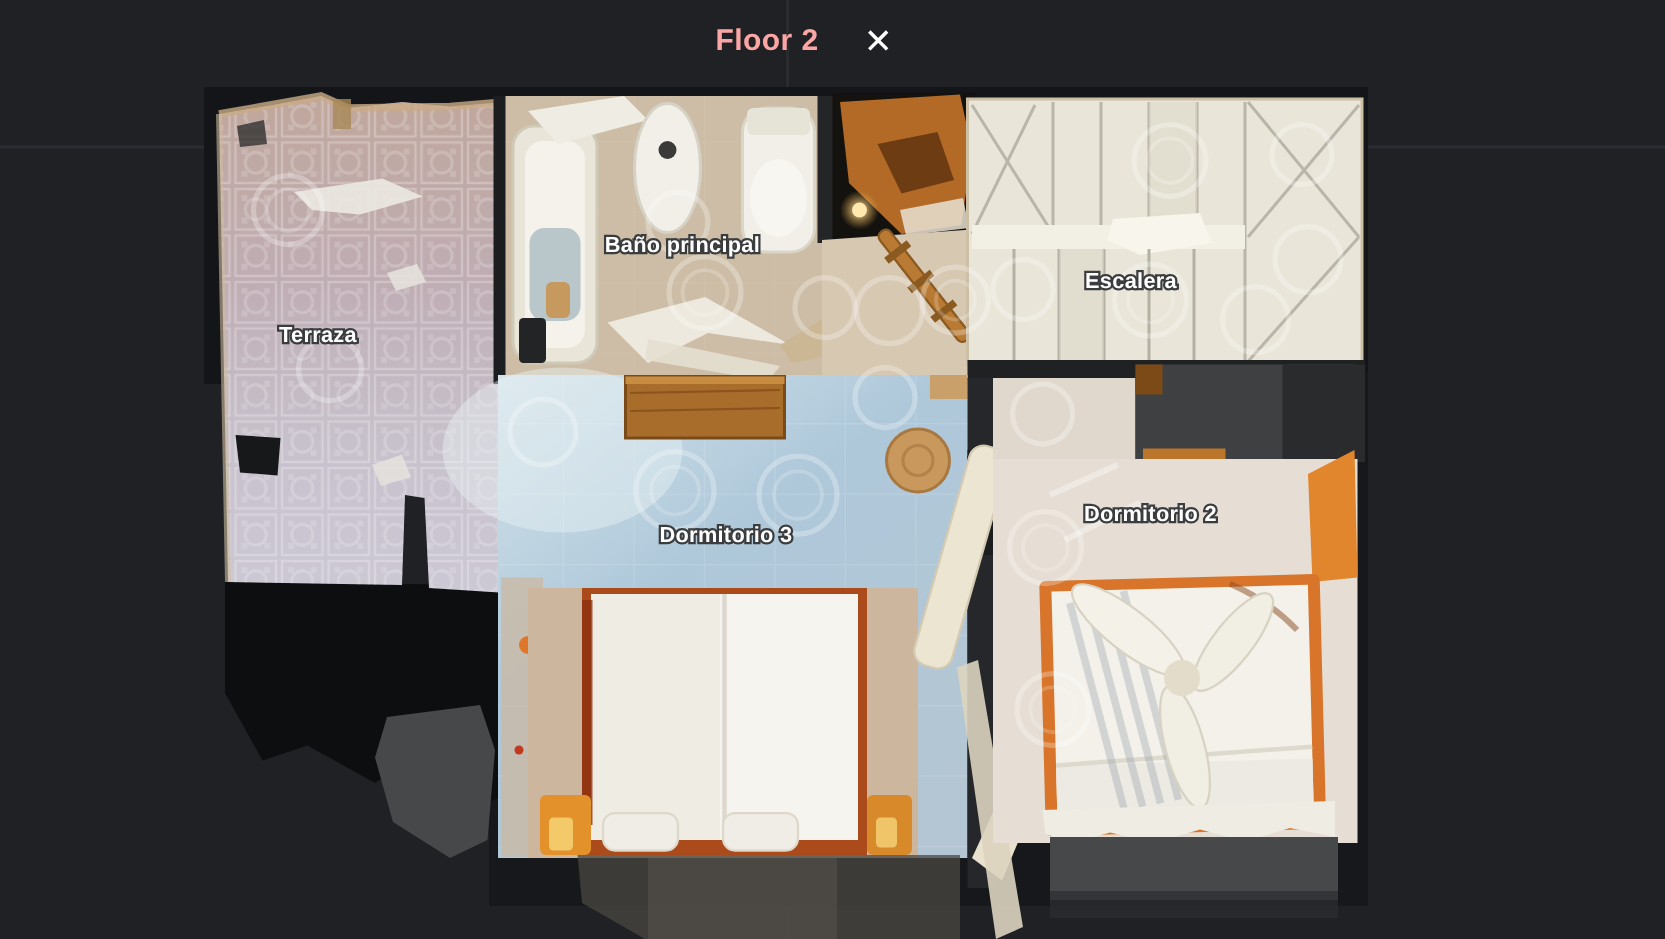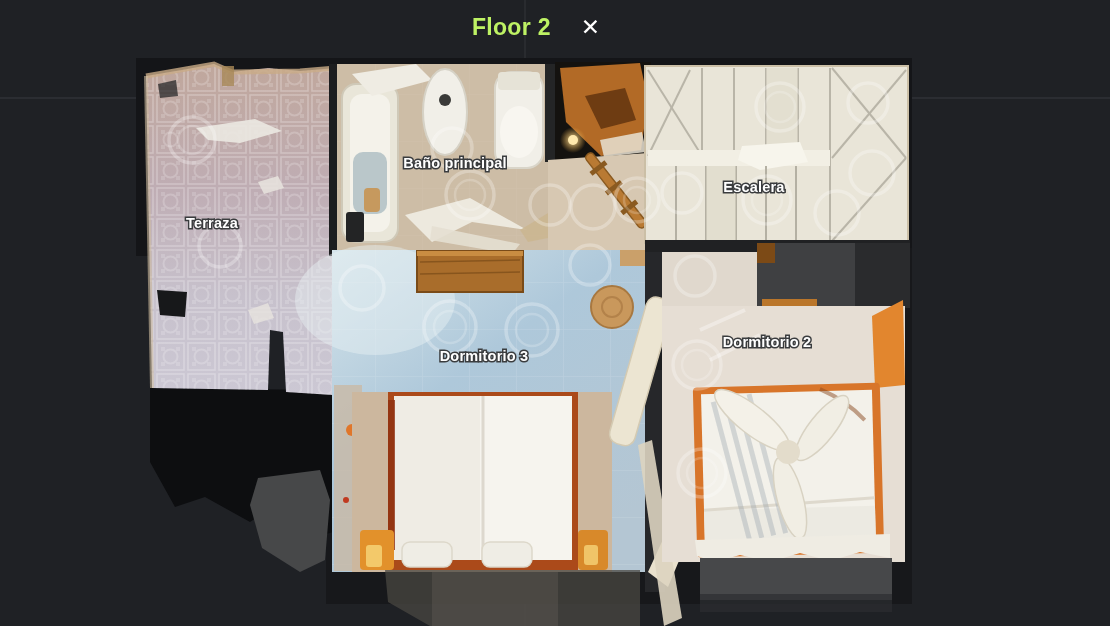--- a/index.html
+++ b/index.html
@@ -2,21 +2,21 @@
 <html><head>
 <meta charset="utf-8">
 <style>
   html,body{margin:0;padding:0;background:#1f2125;}
   body{width:1110px;height:626px;overflow:hidden;font-family:"Liberation Sans",sans-serif;}
   .stage{position:relative;width:1110px;height:626px;background:#1f2125;overflow:hidden;}
   .grid-line-v{position:absolute;top:0;bottom:0;left:524px;width:2px;background:#292b2f;}
   .grid-line-h{position:absolute;left:0;right:0;top:97px;height:2px;background:#2b2d32;}
   .header{position:absolute;top:0;left:0;right:0;height:54px;display:flex;align-items:center;
           justify-content:center;gap:24px;z-index:10;transform:translateX(-16px);}
-  .header-title{color:#bef264;font-size:23px;font-weight:bold;letter-spacing:.3px;}
+  .header-title{color:#fca5a5;font-size:20px;font-weight:bold;letter-spacing:.3px;}
   .close-btn{background:none;border:none;color:#ffffff;font-size:23px;line-height:1;
              cursor:pointer;padding:4px 6px;font-weight:400;}
   .plan{position:absolute;inset:0;z-index:1;}
   svg text.room-label{font-family:"Liberation Sans",sans-serif;font-size:14.5px;font-weight:bold;
         fill:#ffffff;stroke:#3a3c3e;stroke-width:3px;paint-order:stroke fill;
         text-anchor:middle;letter-spacing:.2px;cursor:pointer;}
 </style>
 </head>
 <body>
 

